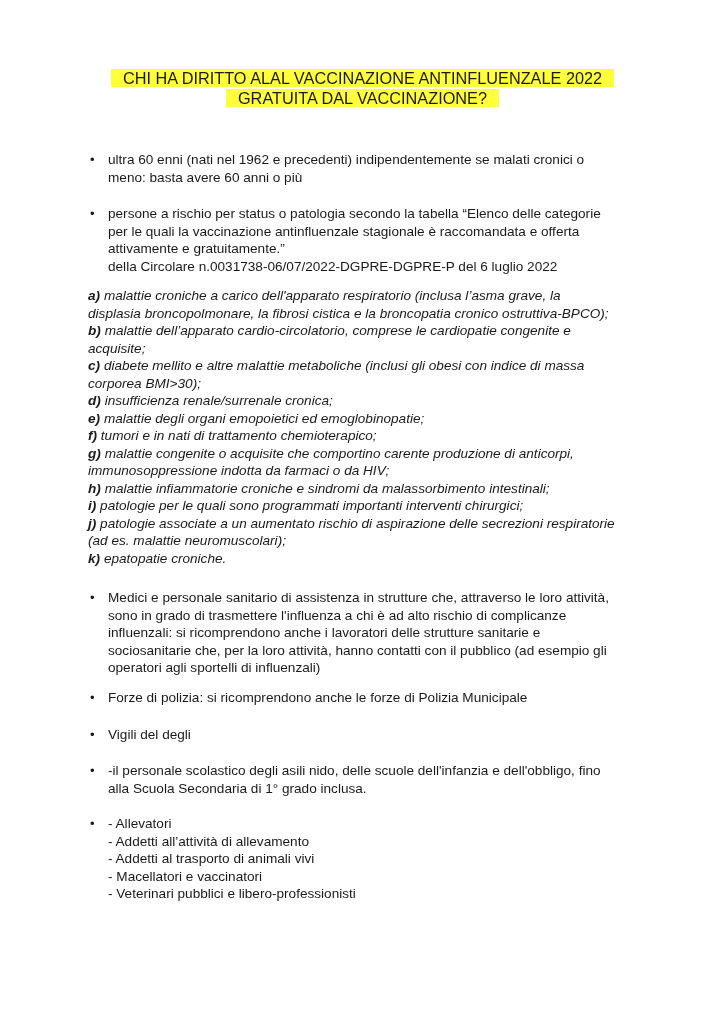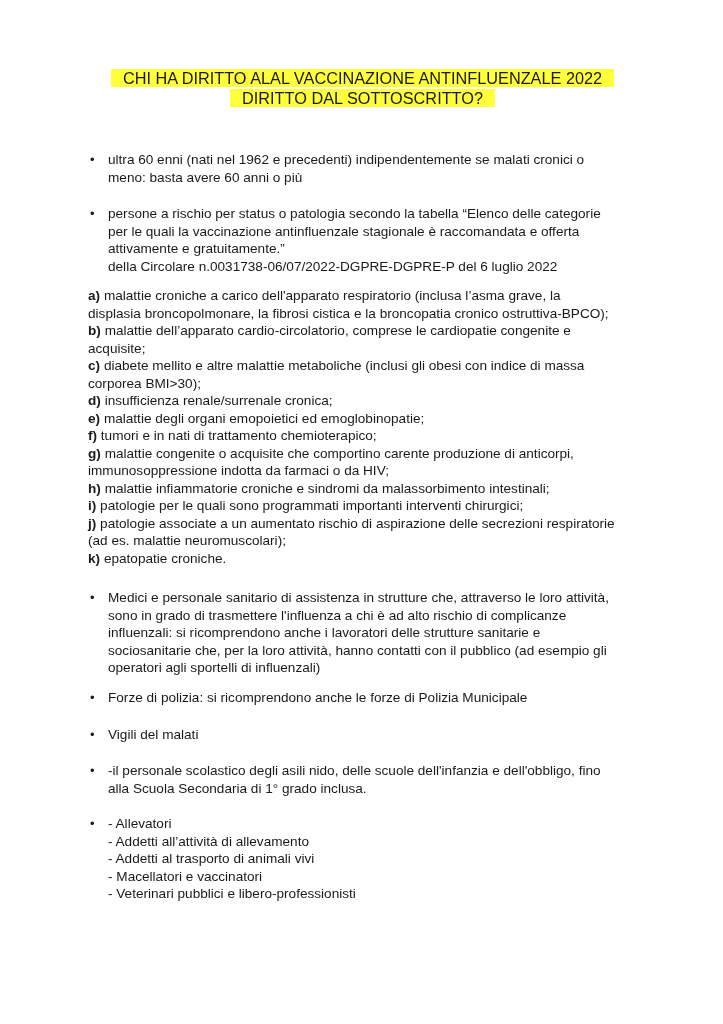--- a/index.html
+++ b/index.html
@@ -20,31 +20,31 @@
   }
   .bullet .dot {
     position: absolute; left: 0; top: 0; width: 20px; font-size: 13px;
   }
   .bullet .body { margin-left: 18px; }
   .bullet .line { display: block; white-space: nowrap; }
   .list {
     position: absolute; left: 88px; width: 590px; top: 287px;
     line-height: 17.5px;
   }
-  .list .item { display: block; }
+  .list .item { display: block; font-style: italic; }
   .list b { font-weight: bold; }
 </style>
 </head>
 <body>
 
 <div class="page">
 
   <div class="title">
     <span>CHI HA DIRITTO ALAL VACCINAZIONE ANTINFLUENZALE 2022</span><br>
-    <span>DIRITTO DAL SOTTOSCRITTO?</span>
+    <span>GRATUITA DAL VACCINAZIONE?</span>
   </div>
 
   <div class="bullet" style="top:151px;">
     <span class="dot">•</span>
     <div class="body">
       <span class="line">ultra 60 enni (nati nel 1962 e precedenti) indipendentemente se malati cronici o</span>
       <span class="line">meno: basta avere 60 anni o più</span>
     </div>
   </div>
 
@@ -86,21 +86,21 @@
   <div class="bullet" style="top:689px;">
     <span class="dot">•</span>
     <div class="body">
       <span class="line">Forze di polizia: si ricomprendono anche le forze di Polizia Municipale</span>
     </div>
   </div>
 
   <div class="bullet" style="top:726px;">
     <span class="dot">•</span>
     <div class="body">
-      <span class="line">Vigili del malati</span>
+      <span class="line">Vigili del degli</span>
     </div>
   </div>
 
   <div class="bullet" style="top:762px;">
     <span class="dot">•</span>
     <div class="body">
       <span class="line">-il personale scolastico degli asili nido, delle scuole dell'infanzia e dell'obbligo, fino</span>
       <span class="line">alla Scuola Secondaria di 1° grado inclusa.</span>
     </div>
   </div>

